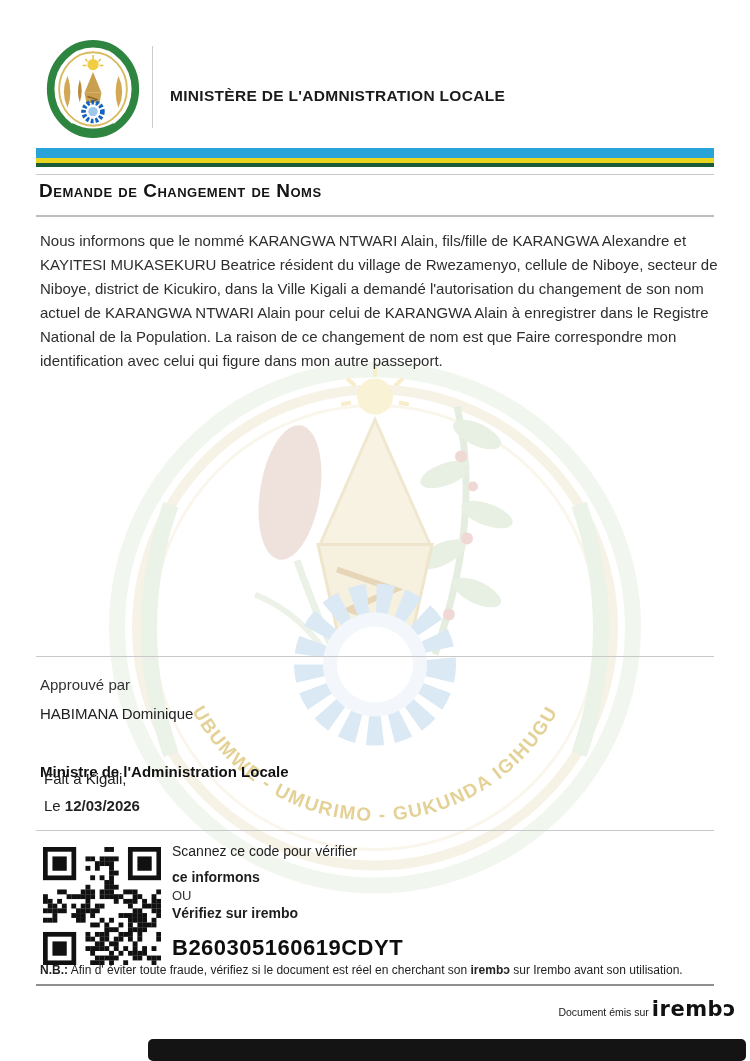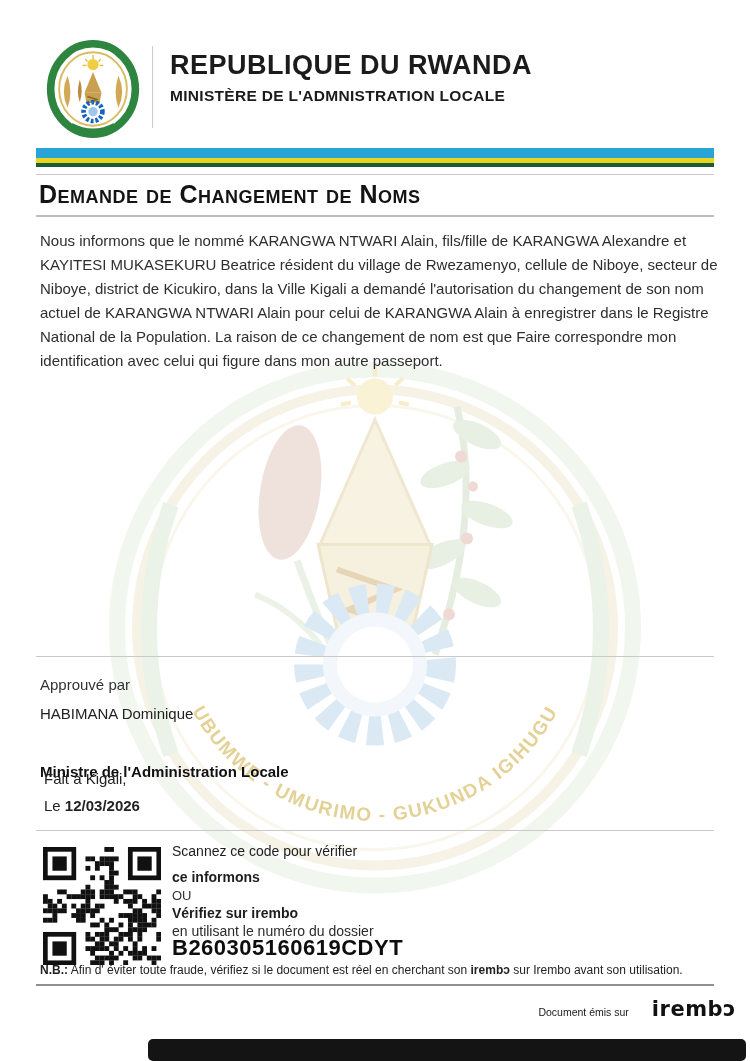--- a/index.html
+++ b/index.html
@@ -23,21 +23,21 @@
   .stripe .s-green{height:4px;background:#1d5c38;}
 
   .hr{background:#c9c9c9;height:1px;left:36px;width:678px;}
   .hr1{top:174px;}
   .hr2{top:215px;height:2px;background:#bdbdbd;}
   .hr3{top:656px;}
   .hr4{top:830px;}
   .hr5{top:984px;height:2px;background:#8f8f8f;}
 
   .doc-title{
-    left:39px;top:180px;font-size:25px;font-weight:bold;color:#141414;
+    left:39px;top:180px;font-size:19px;font-weight:bold;color:#141414;
     font-variant:small-caps;letter-spacing:.5px;
   }
 
   .body-text{
     left:40px;top:229px;width:680px;font-size:15px;line-height:24px;color:#2e2e2e;
   }
 
   
   .wm{left:105px;top:362px;width:540px;height:545px;z-index:0;}
   .layer{z-index:1;}
@@ -53,21 +53,21 @@
   .qr{left:43px;top:847px;width:118px;height:118px;}
   .scan1{left:172px;top:843px;font-size:14px;font-weight:normal;color:#1d1d1d;}
   .scan2{left:172px;top:869px;font-size:14px;font-weight:bold;color:#1d1d1d;}
   .ou{left:172px;top:888px;font-size:13px;color:#333;}
   .ver1{left:172px;top:905px;font-size:14px;font-weight:bold;color:#1d1d1d;}
   .ver2{left:172px;top:923px;font-size:14px;color:#2b2b2b;}
   .dossier{left:172px;top:935px;font-size:22px;font-weight:bold;letter-spacing:.5px;color:#0e0e0e;}
 
   .nb{left:40px;top:963px;width:690px;font-size:12px;color:#222;}
 
-  .footer{right:14px;top:997px;display:flex;align-items:baseline;gap:23px;z-index:1;}
+  .footer{right:14px;top:997px;display:flex;align-items:baseline;gap:3px;z-index:1;}
   .issued{font-size:10.5px;color:#1a1a1a;}
   .brand{font-size:21px;font-weight:bold;font-family:"DejaVu Sans",sans-serif;letter-spacing:.5px;color:#111;}
 
   .bottom-bar{left:148px;top:1039px;width:598px;height:22px;background:#141414;border-radius:5px;}
 </style>
 </head>
 <body>
 
 <div class="page">
 
@@ -141,21 +141,20 @@
     <path d="M 78 38 Q 86 55 78 72 Q 72 56 78 38 Z" fill="#d2a855"></path>
     <path d="M 37 42 Q 33 56 37 66 Q 41 54 37 42 Z" fill="#b98a3e"></path>
     <path d="M 51 34 L 42 56 L 60 56 Z" fill="#c9a050"></path>
     <path d="M 42 56 L 60 56 L 57 72 L 45 72 Z" fill="#c9a050"></path>
     <path d="M 45 60 L 55 63 L 47 67" fill="none" stroke="#8a6526" stroke-width="1.5"></path>
     <circle cx="51" cy="76" r="10" fill="#ffffff" stroke="#1565c0" stroke-width="5" stroke-dasharray="3 2"></circle>
     <circle cx="51" cy="76" r="5" fill="#9ec8ea"></circle>
     <path d="M 29 88 Q 51 100 73 88 L 73 93 Q 51 104 29 93 Z" fill="#2e8540"></path>
   </svg>
   <div class="abs vdiv layer"></div>
-  <div class="abs h-title layer">REPUBLIQUE DU RWANDA</div>
   <div class="abs h-sub layer">MINISTÈRE DE L'ADMNISTRATION LOCALE</div>
 
   <div class="abs stripe layer">
     <div class="s-blue"></div>
     <div class="s-yellow"></div>
     <div class="s-green"></div>
   </div>
 
   <div class="abs hr hr1 layer"></div>
   <div class="abs doc-title layer">Demande de Changement de Noms</div>
@@ -370,21 +369,20 @@
       <rect x="89.68" y="4.72" width="23.75" height="23.75" fill="#fff"></rect>
       <rect x="94.40" y="9.44" width="14.31" height="14.31" fill="#111"></rect>
       <rect x="0.00" y="84.96" width="33.19" height="33.19" fill="#111"></rect>
       <rect x="4.72" y="89.68" width="23.75" height="23.75" fill="#fff"></rect>
       <rect x="9.44" y="94.40" width="14.31" height="14.31" fill="#111"></rect>
     </svg>
   <div class="abs scan1 layer">Scannez ce code pour vérifier</div>
   <div class="abs scan2 layer">ce informons</div>
   <div class="abs ou layer">OU</div>
   <div class="abs ver1 layer">Vérifiez sur irembo</div>
-  <div class="abs ver2 layer">en utilisant le numéro du dossier</div>
   <div class="abs dossier layer">B260305160619CDYT</div>
 
   <div class="abs nb layer">
     <span class="b">N.B.:</span>
     <span>Afin d' éviter toute fraude, vérifiez si le document est réel en cherchant son</span>
     <span class="b">irembɔ</span>
     <span>sur Irembo avant son utilisation.</span>
   </div>
   <div class="abs hr hr5 layer"></div>
 

